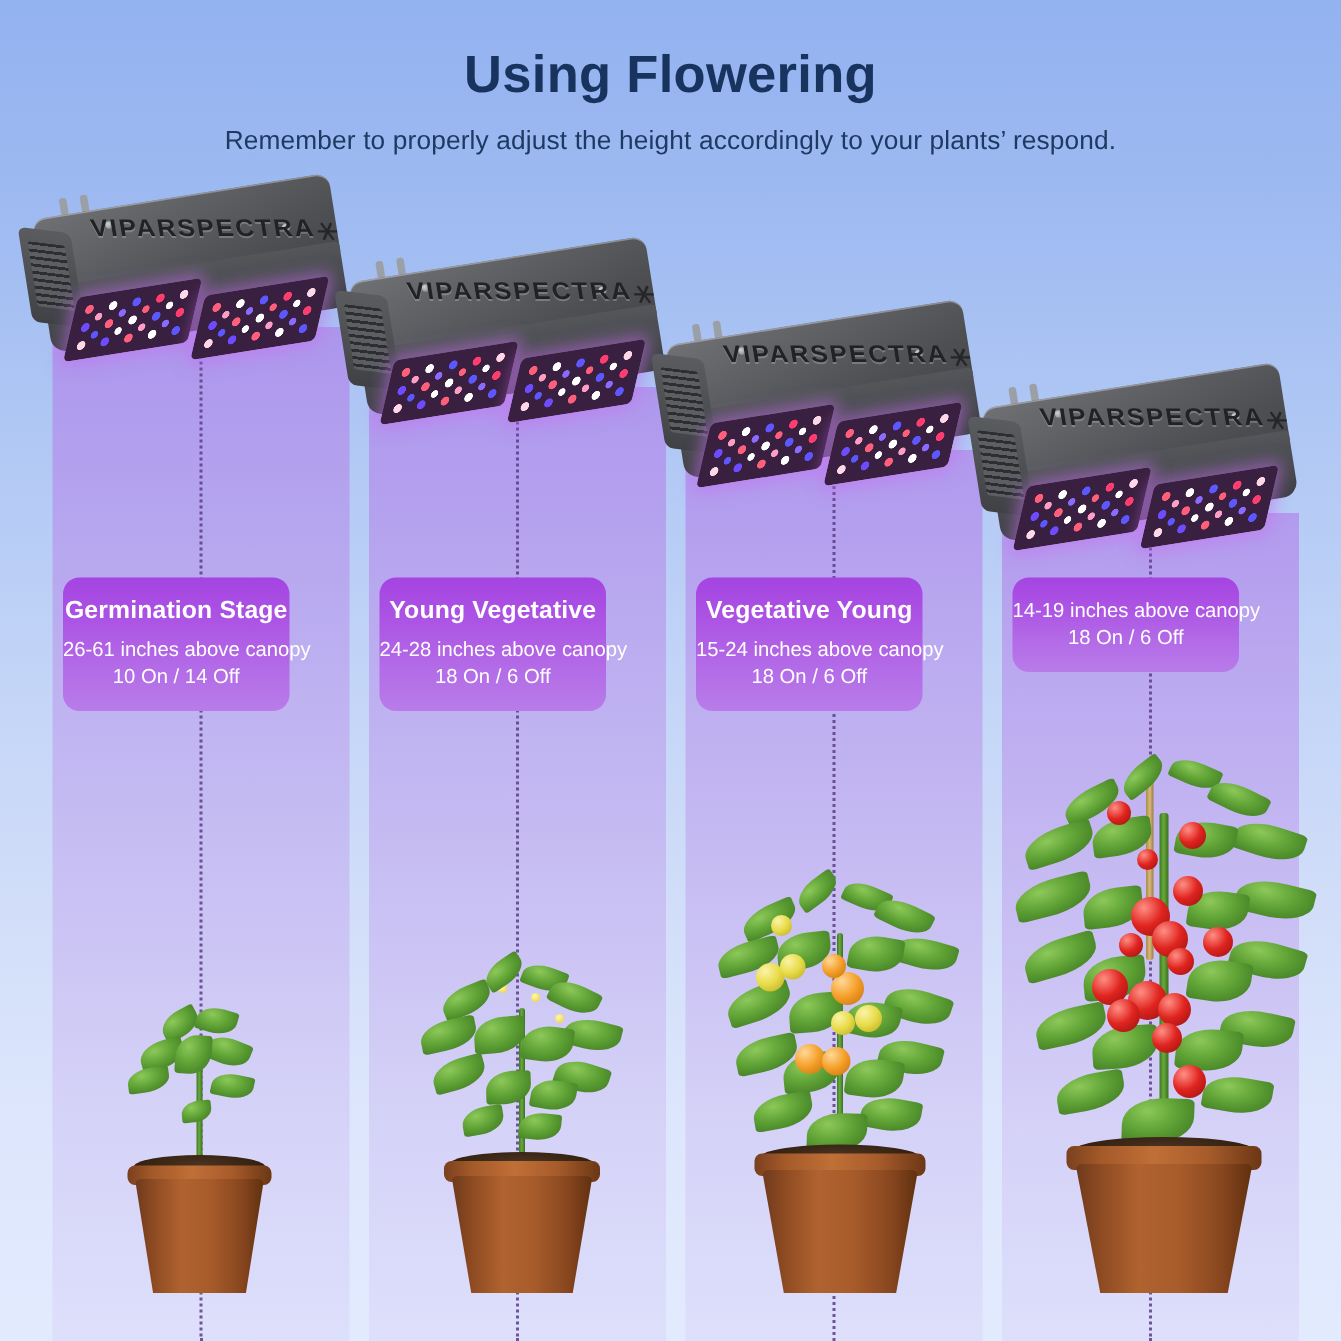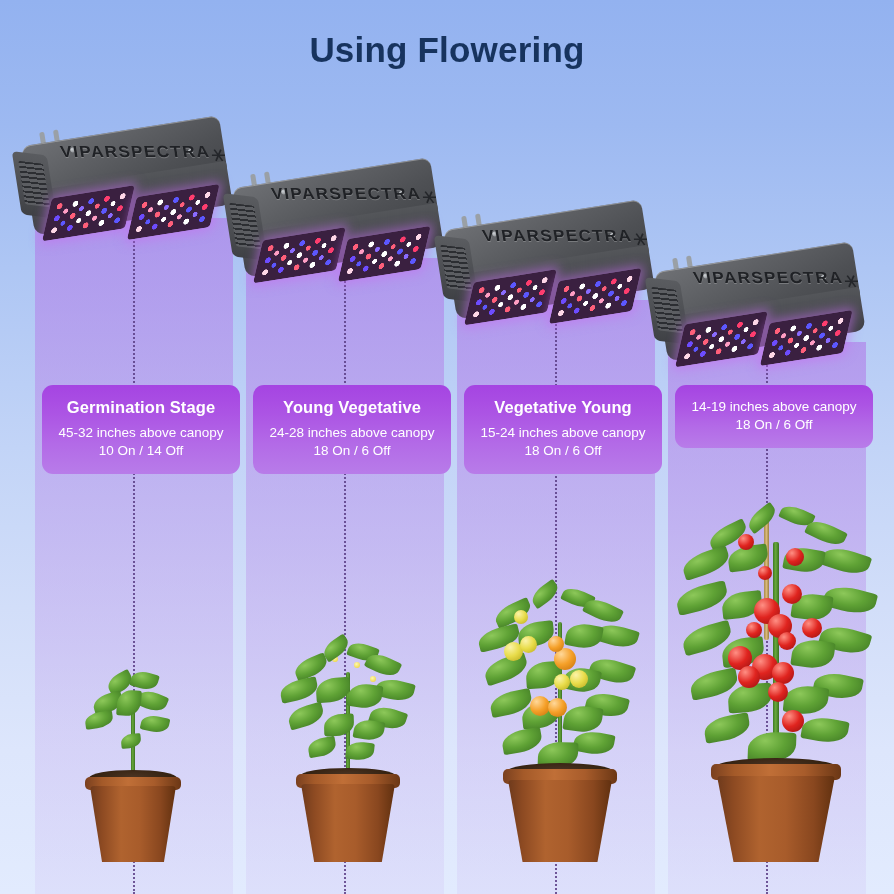--- a/index.html
+++ b/index.html
@@ -202,22 +202,22 @@
       radial-gradient(circle at 59% 64%, #ff9ec4 0 2.2px, transparent 2.6px),
       radial-gradient(circle at 78% 64%, #8a6bff 0 2.2px, transparent 2.6px);
     box-shadow: 0 0 10px 3px rgba(198,110,240,0.55);
   }
   .panel.p1 { left: 20px; top: 58px; }
   .panel.p2 { left: 104px; top: 70px; }
 
   
   .card {
     position: absolute;
-    width: 198px;
-    padding: 13px 10px 14px;
+    width: 151px;
+    padding: 13px 0 14px;
     border-radius: 11px;
     text-align: center;
     color: #ffffff;
     background: linear-gradient(180deg, #a544e2 0%, #ac54e4 32%, #b36ae7 66%, #b87ce9 100%);
     z-index: 25;
   }
   .card-title {
     font-size: 16.5px;
     font-weight: bold;
     letter-spacing: 0.1px;
@@ -304,20 +304,21 @@
     border-radius: 2px;
   }
 </style>
 </head>
 <body>
 
 <div id="stage">
 
   <div class="header">
     <div class="title">Using Flowering</div>
+    <div class="subtitle">Remember to properly adjust the height accordingly to your plants’ respond.</div>
   </div>
 
   <div class="beam" style="left:35px; width:198px; top:218px;">
     <div class="beam-line"></div>
   </div>
   <div class="beam" style="left:246px; width:198px; top:258px;">
     <div class="beam-line"></div>
   </div>
   <div class="beam" style="left:457px; width:198px; top:300px;">
     <div class="beam-line"></div>
@@ -425,21 +426,21 @@
           </g>
         </svg>
       </div>
       <div class="panel p1"></div>
       <div class="panel p2"></div>
     </div>
   </div>
 
   <div class="card" style="left:42px; top:385px;">
     <div class="card-title">Germination Stage</div>
-    <div class="card-height">45-32 inches above canopy</div>
+    <div class="card-height">26-61 inches above canopy</div>
     <div class="card-cycle">10 On / 14 Off</div>
   </div>
 
   <div class="card" style="left:253px; top:385px;">
     <div class="card-title">Young Vegetative</div>
     <div class="card-height">24-28 inches above canopy</div>
     <div class="card-cycle">18 On / 6 Off</div>
   </div>
 
   <div class="card" style="left:464px; top:385px;">

